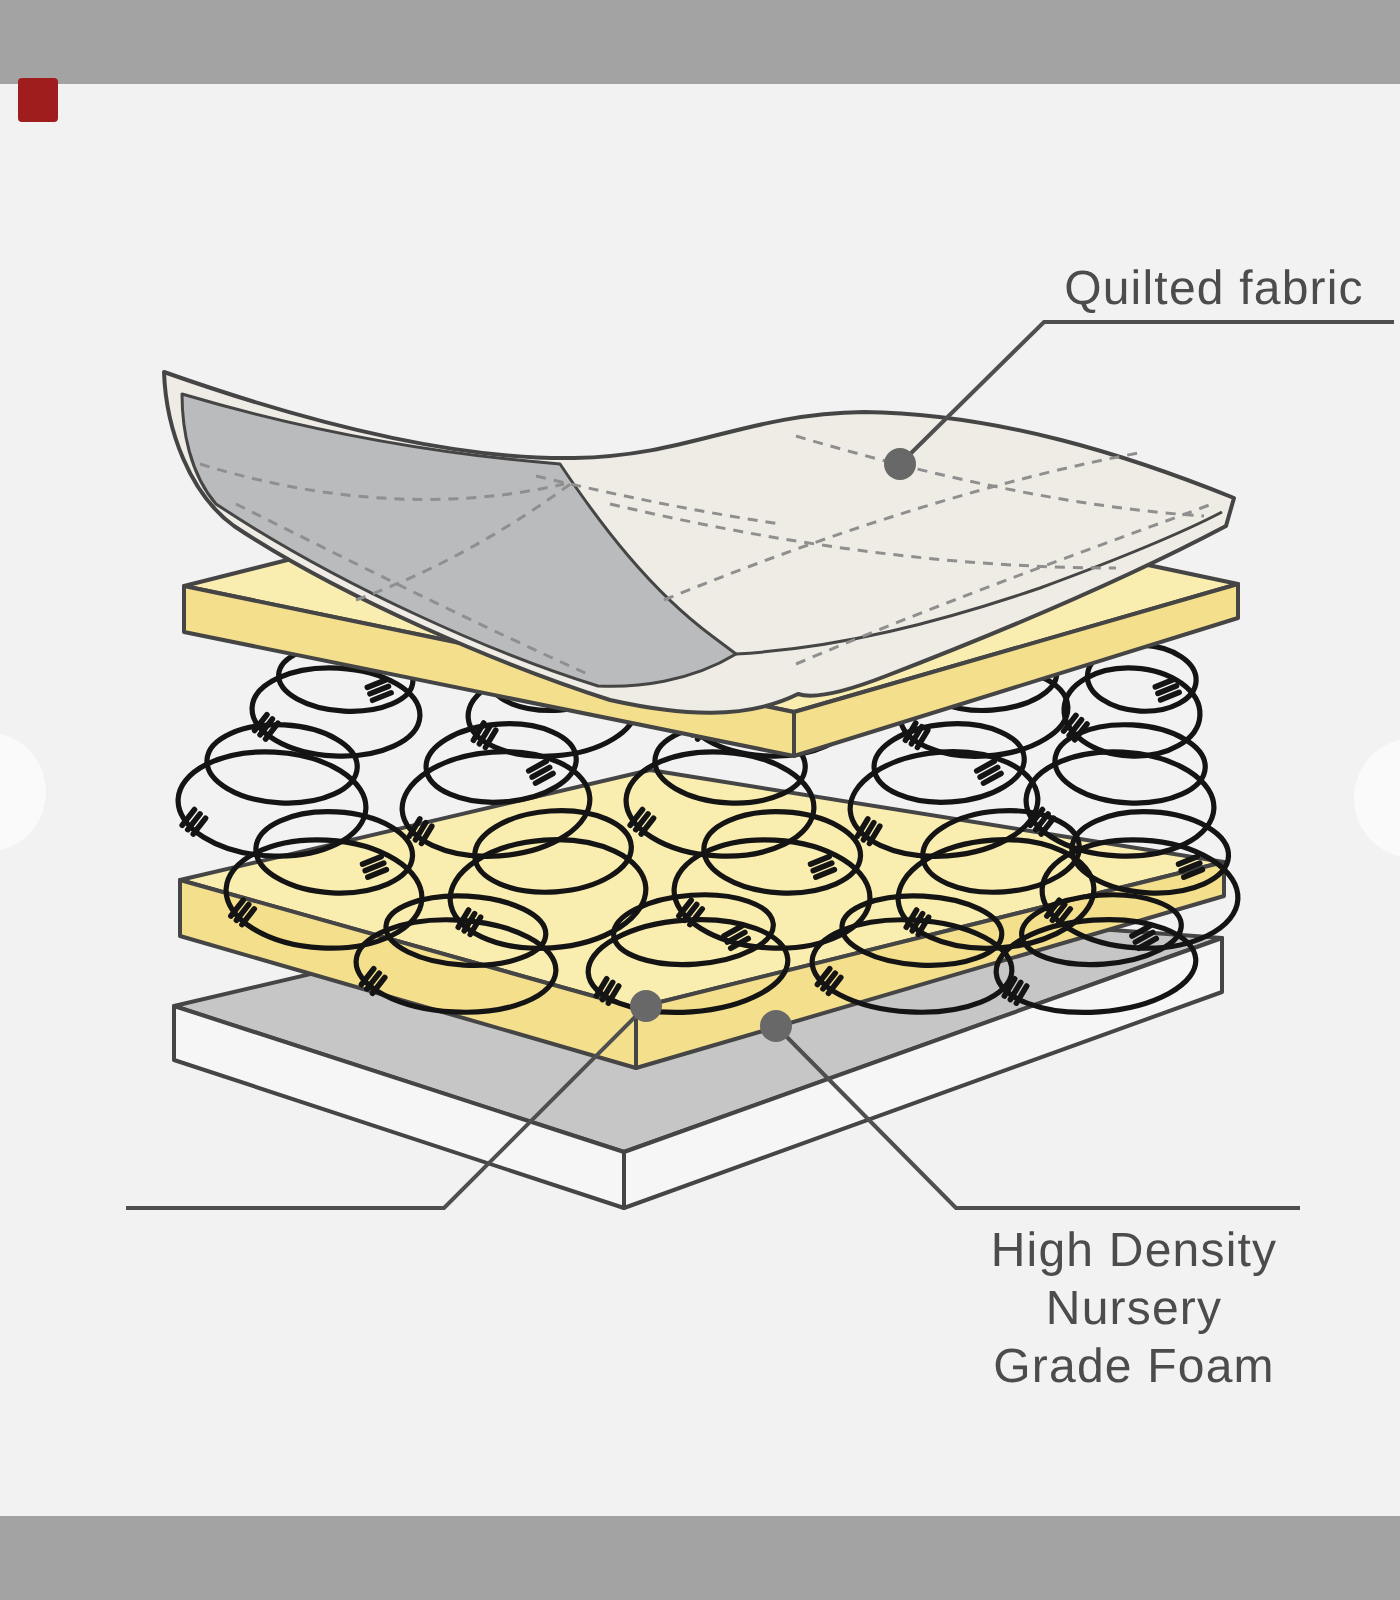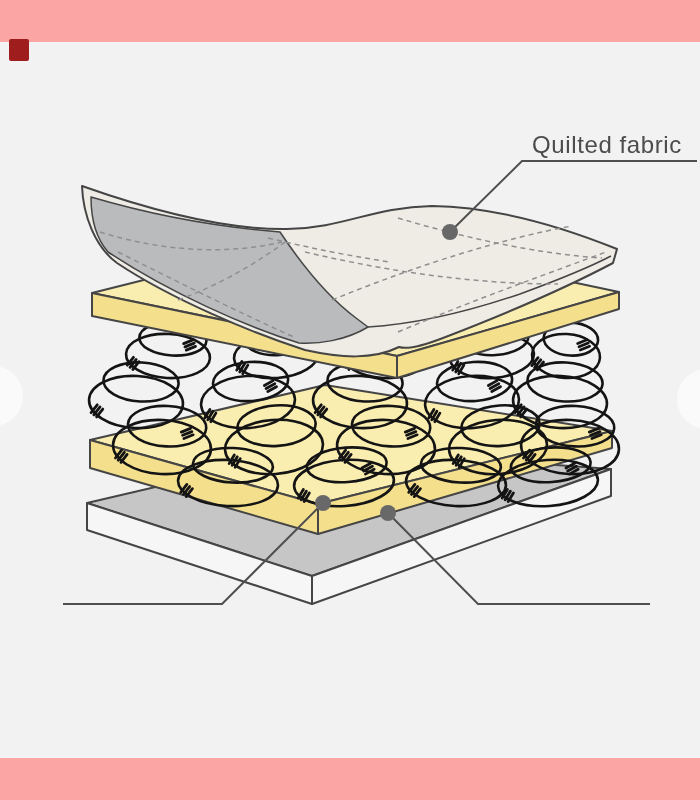--- a/index.html
+++ b/index.html
@@ -1,16 +1,16 @@
 <!DOCTYPE html>
 <html style="--c-bg: #f2f2f2; --c-quilt-top: #eeece4; --c-quilt-under: #b9bbbd; --c-foam-top: #f9edb0; --c-foam-side: #f4df8d; --c-base-top: #c6c6c6; --c-base-side: #f6f6f6; --c-outline: #454545; --c-dash: #8f8f8f; --c-spring: #141414; --c-leader: #4f4f4f; --c-dot: #686868; --c-text: #4c4c4c; --c-badge: #a01d1d; --c-bump: #fafafa;"><head>
 <meta charset="utf-8">
 <style>
   html,body{margin:0;padding:0;background:#ffffff;}
-  .stage{position:relative;width:700px;height:800px;background:#fca5a5;overflow:hidden;
+  .stage{position:relative;width:700px;height:800px;background:#a3a3a3;overflow:hidden;
          font-family:"Liberation Sans", sans-serif;}
   .grey-panel{position:absolute;left:0;top:42px;width:700px;height:716px;background:var(--c-bg,#f2f2f2);}
   svg.diagram{position:absolute;left:0;top:0;width:700px;height:800px;}
   .swatch{position:absolute;left:9px;top:39px;width:20px;height:22px;background:var(--c-badge,#a01d1d);border-radius:2px;}
   .callout{position:absolute;color:var(--c-text,#4c4c4c);font-size:24px;font-weight:300;
            letter-spacing:0.6px;line-height:29px;text-align:center;white-space:pre-line;}
   .callout.quilted{left:507px;top:130px;width:200px;}
   .callout.opencoil{left:44px;top:608px;width:200px;}
   .callout.highdensity{left:467px;top:611px;width:200px;}
 </style>
@@ -306,13 +306,16 @@
     <g fill="var(--c-dot)" stroke="none">
       <circle cx="450" cy="232" r="8"></circle>
       <circle cx="323" cy="503" r="8"></circle>
       <circle cx="388" cy="513" r="8"></circle>
     </g>
   </svg>
 
   <div class="swatch"></div>
 
   <div class="callout quilted">Quilted fabric</div>
+  <div class="callout highdensity">High Density
+Nursery
+Grade Foam</div>
 </div>
 
 </body></html>

